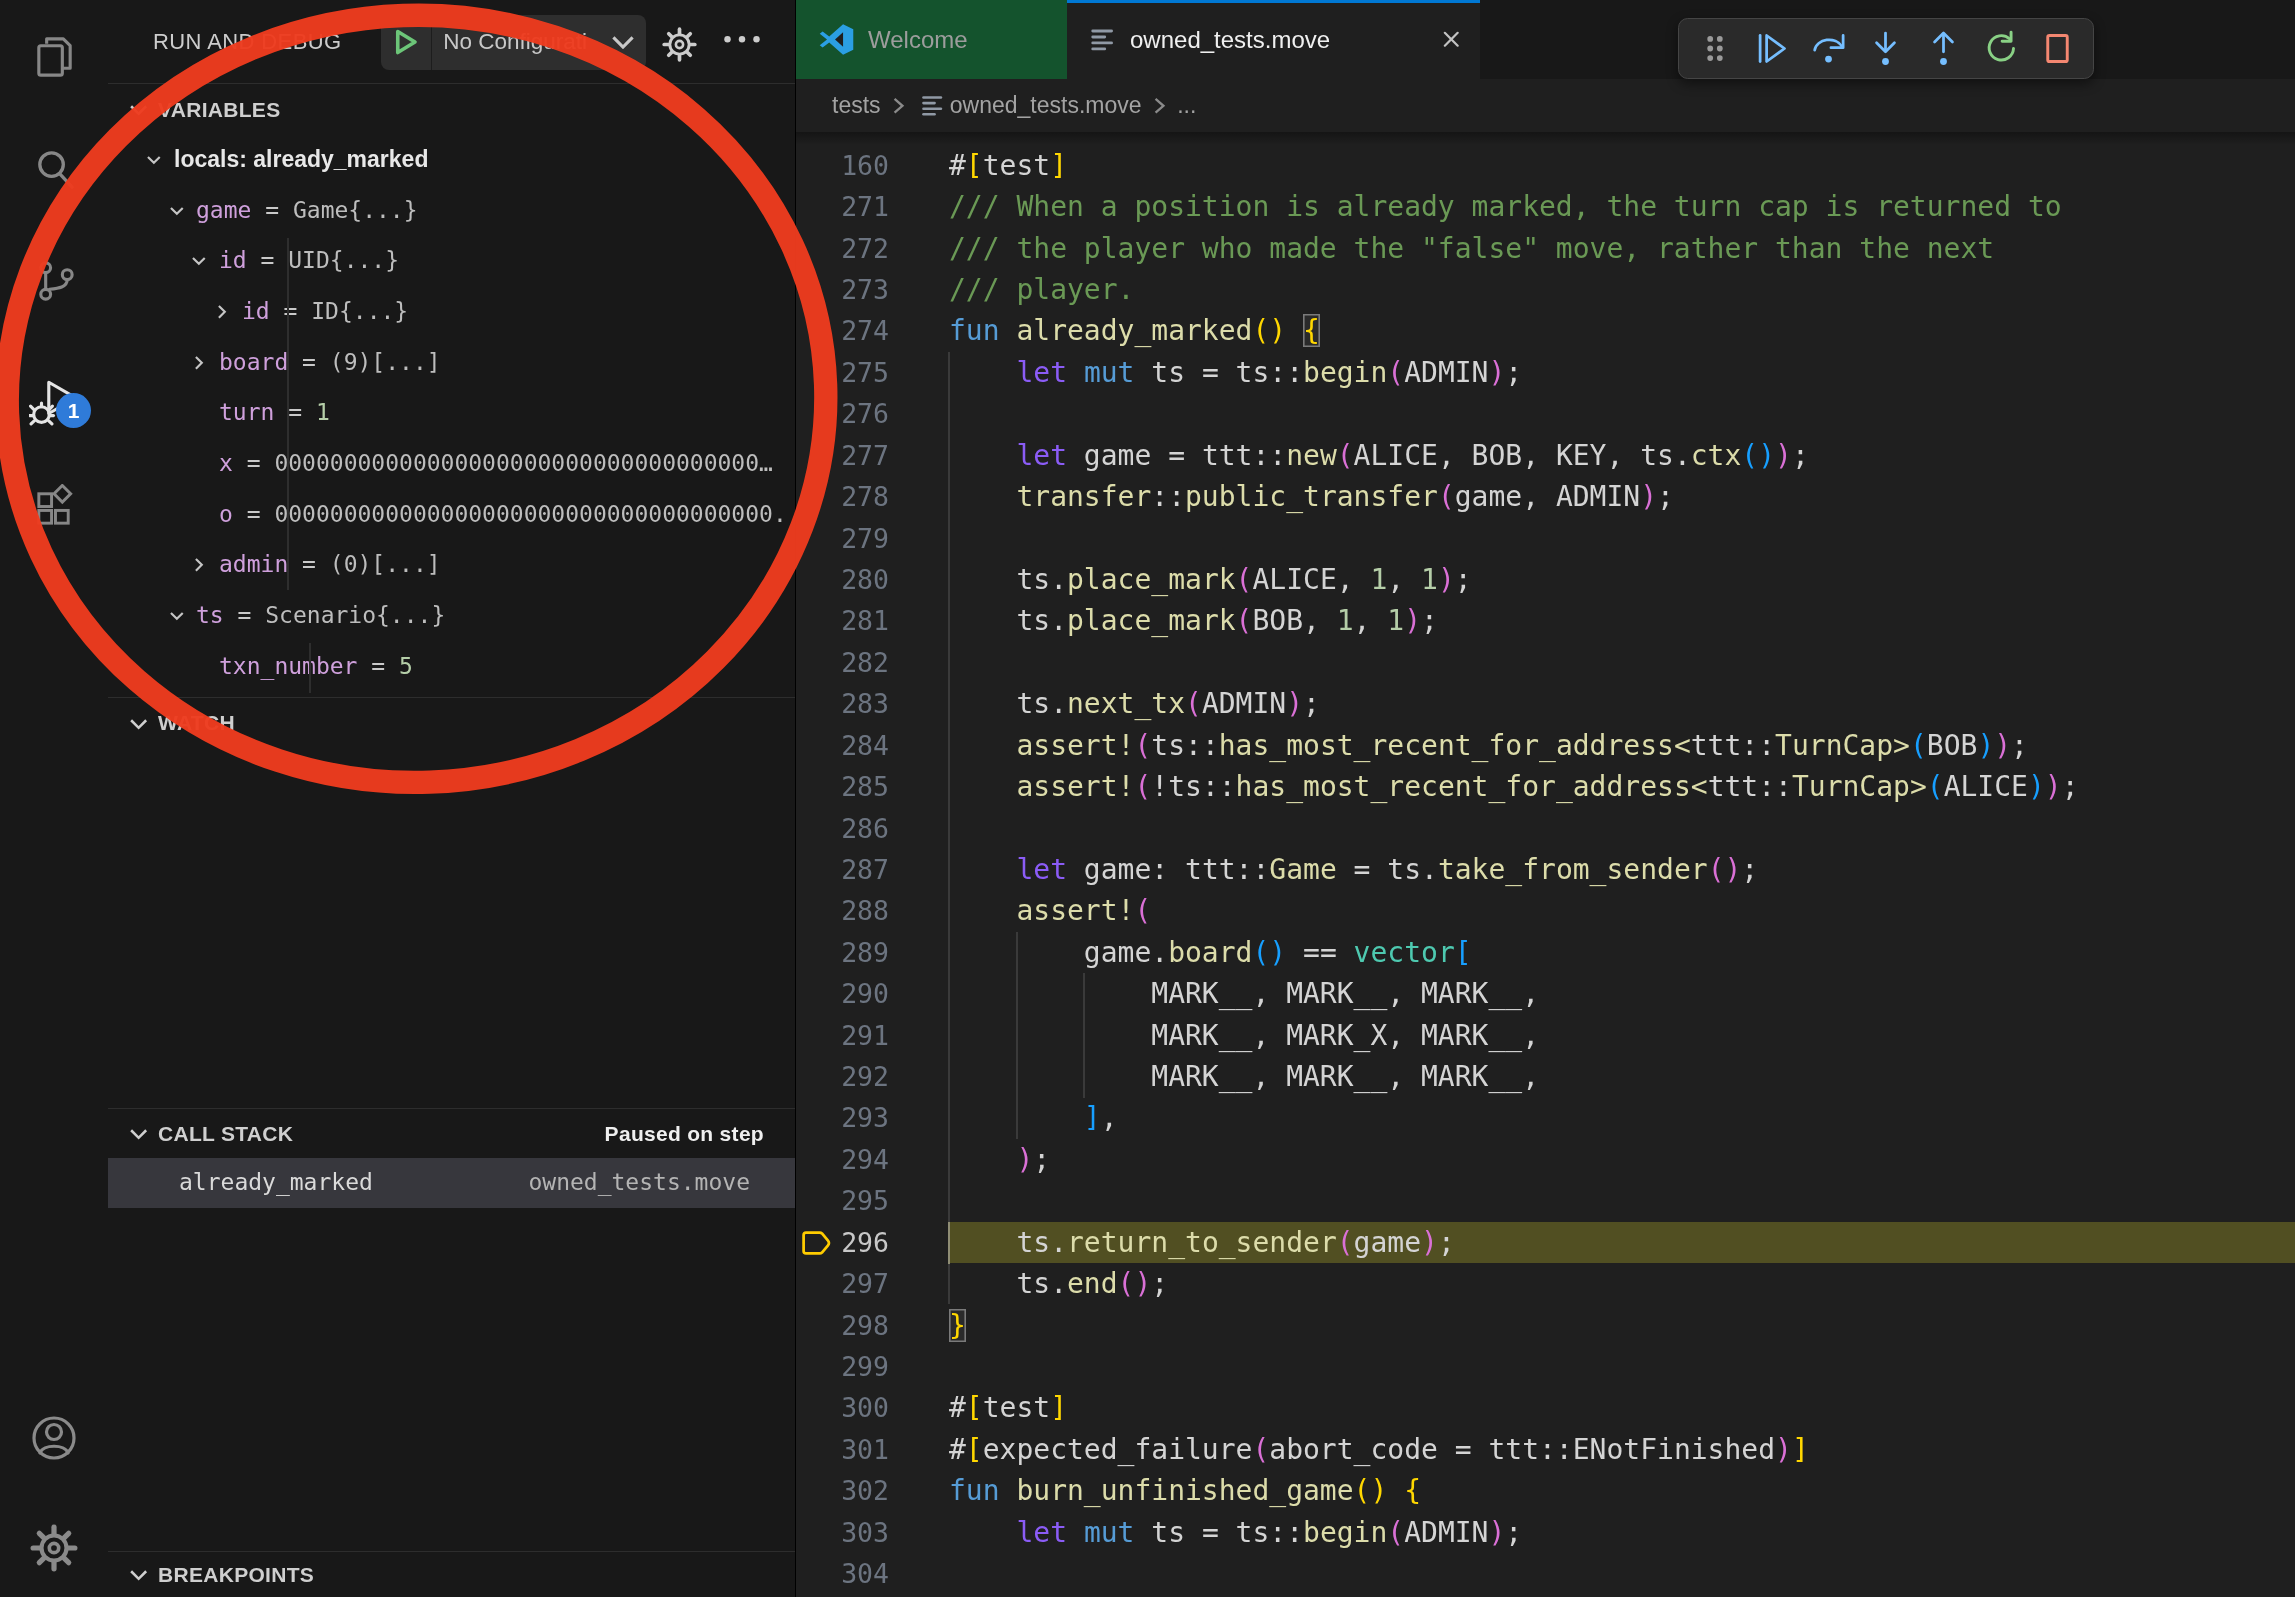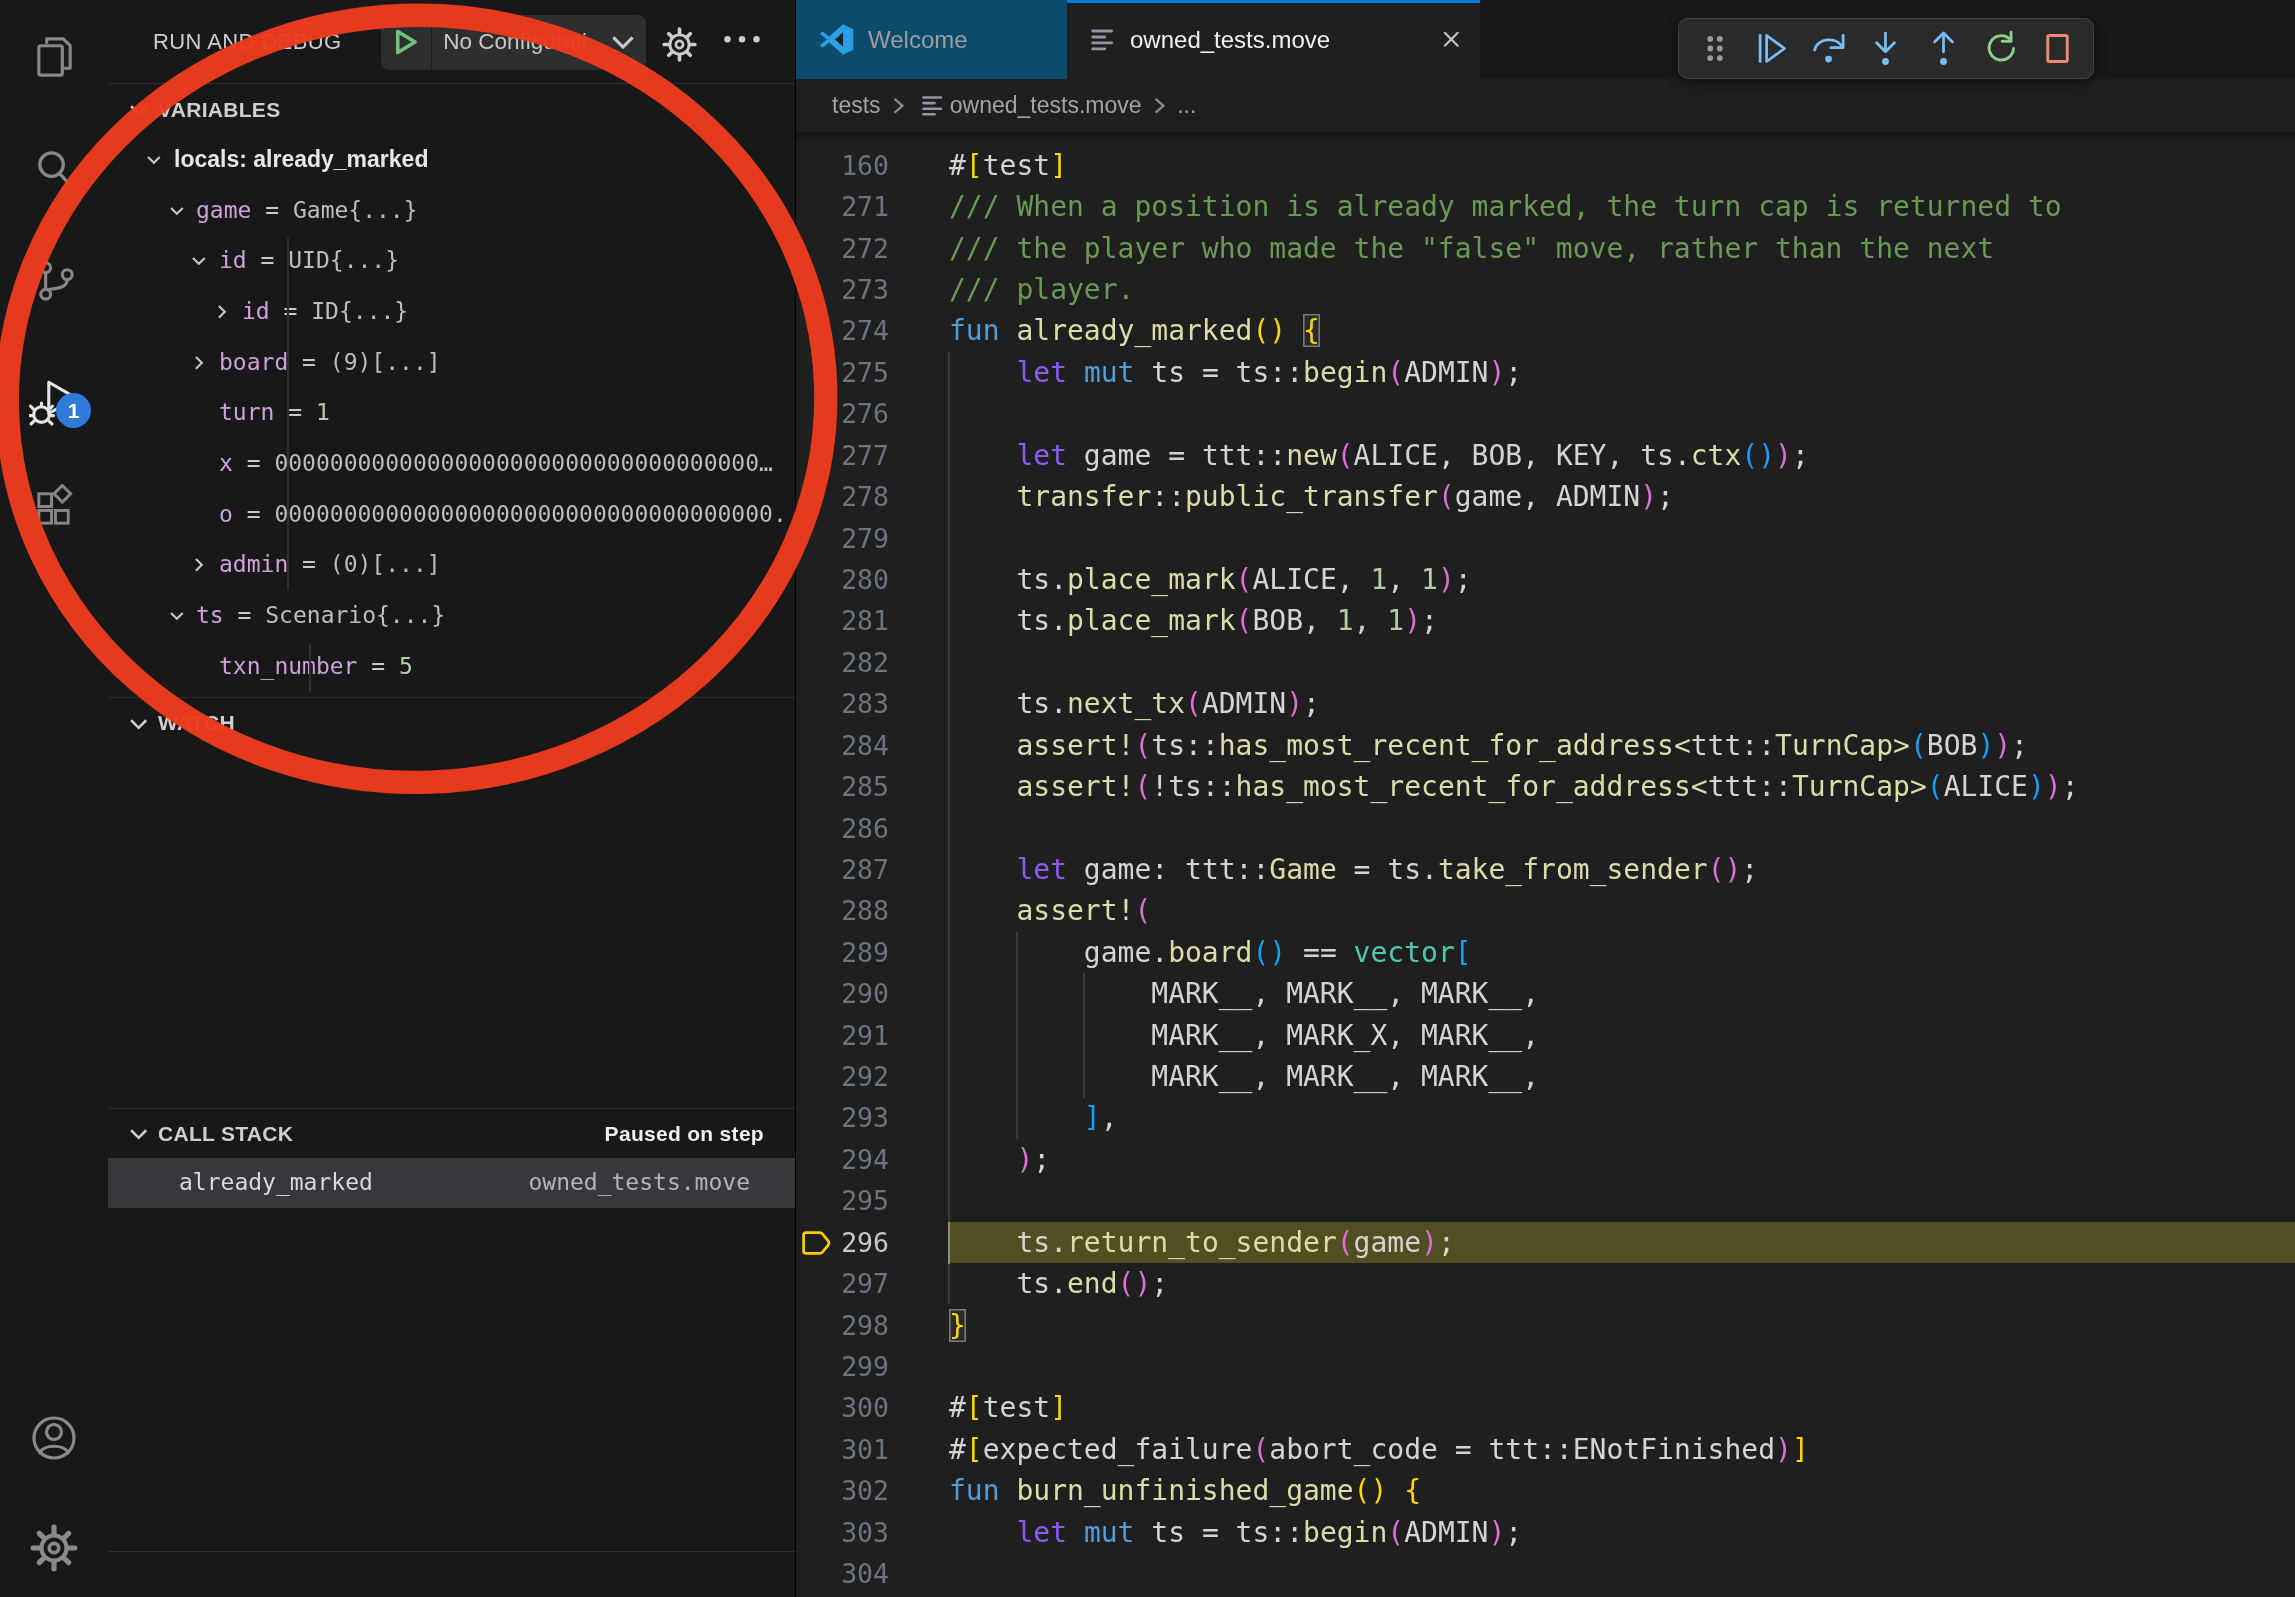--- a/index.html
+++ b/index.html
@@ -33,21 +33,21 @@
   .vnum{color:#b5cea8;}
   .vlocals{font-family:"Liberation Sans",sans-serif;font-weight:bold;font-size:23px;color:#e8e8e8;}
   .tree-guide{position:absolute;width:1.6px;background:#2e2e2e;}
   .cs-row{position:absolute;left:0;right:0;top:1158px;height:50px;background:#37373d;font:23px "DejaVu Sans Mono",monospace;}
   .cs-name{position:absolute;left:71px;top:11.3px;color:#dadada;}
   .cs-file{position:absolute;right:45px;top:11.3px;color:#b4b4b4;}
   
   .editorgroup{position:absolute;left:795px;top:0;width:1501px;height:1597px;background:#1f1f1f;border-left:0.8px solid #000;}
   .tabbar{position:absolute;left:0;top:0;right:0;height:79px;background:#181818;}
   .tab{position:absolute;top:0;height:79px;display:flex;align-items:center;}
-  .tab-welcome{left:0;width:271px;border-right:0.8px solid #252525;background:#0c4a6e;}
+  .tab-welcome{left:0;width:271px;border-right:0.8px solid #252525;background:#14532d;}
   .tab-active{left:271px;width:413px;background:#1f1f1f;}
   .tab-active .accent{position:absolute;left:0;top:0;right:0;height:3.2px;background:#0078d4;}
   .tab-ico{margin-left:22.5px;display:flex;}
   .tab-lbl{margin-left:14.5px;font-size:24px;white-space:nowrap;}
   .tab-welcome .tab-lbl{color:#9d9d9d;}
   .tab-active .tab-lbl{color:#f0f0f0;}
   .tab-close{position:absolute;right:17.7px;display:flex;}
   .breadcrumbs{position:absolute;left:0;right:0;top:79px;height:53px;background:#1f1f1f;display:flex;align-items:center;color:#a3a3a3;font-size:23px;}
   .bc-item{white-space:nowrap;}
   .bc-sep{margin:0 11.3px;display:flex;}
@@ -292,20 +292,28 @@
       </span>
       <span class="lbl">CALL STACK</span>
       <span class="paused">Paused on step</span>
     </div>
     <div class="cs-row">
       <span class="cs-name">already_marked</span>
       <span class="cs-file">owned_tests.move</span>
     </div>
 
     <div class="hdiv" style="top:1551px;"></div>
+    <div class="sec-head" style="top:1552px;height:45px;">
+      <span class="chev">
+        <svg width="19.3" height="13" viewBox="0 0 18 12">
+            <polyline points="2,3 9,10 16,3" fill="none" stroke="#cfcfcf" stroke-width="2.4"></polyline>
+          </svg>
+      </span>
+      <span class="lbl">BREAKPOINTS</span>
+    </div>
   </div>
 
   <div class="editorgroup">
     <div class="tabbar">
       <div class="tab tab-welcome">
         <span class="tab-ico">
           <svg width="35" height="35" viewBox="0 0 48 48">
             <path d="M33 3 L14 20 L5 13 L1 16 L11 24 L1 32 L5 35 L14 28 L33 45 L47 38 V10 Z" fill="#2b9fe3"></path>
             <path d="M33 14 L22 24 L33 34 Z" fill="#1f1f1f"></path>
           </svg>

